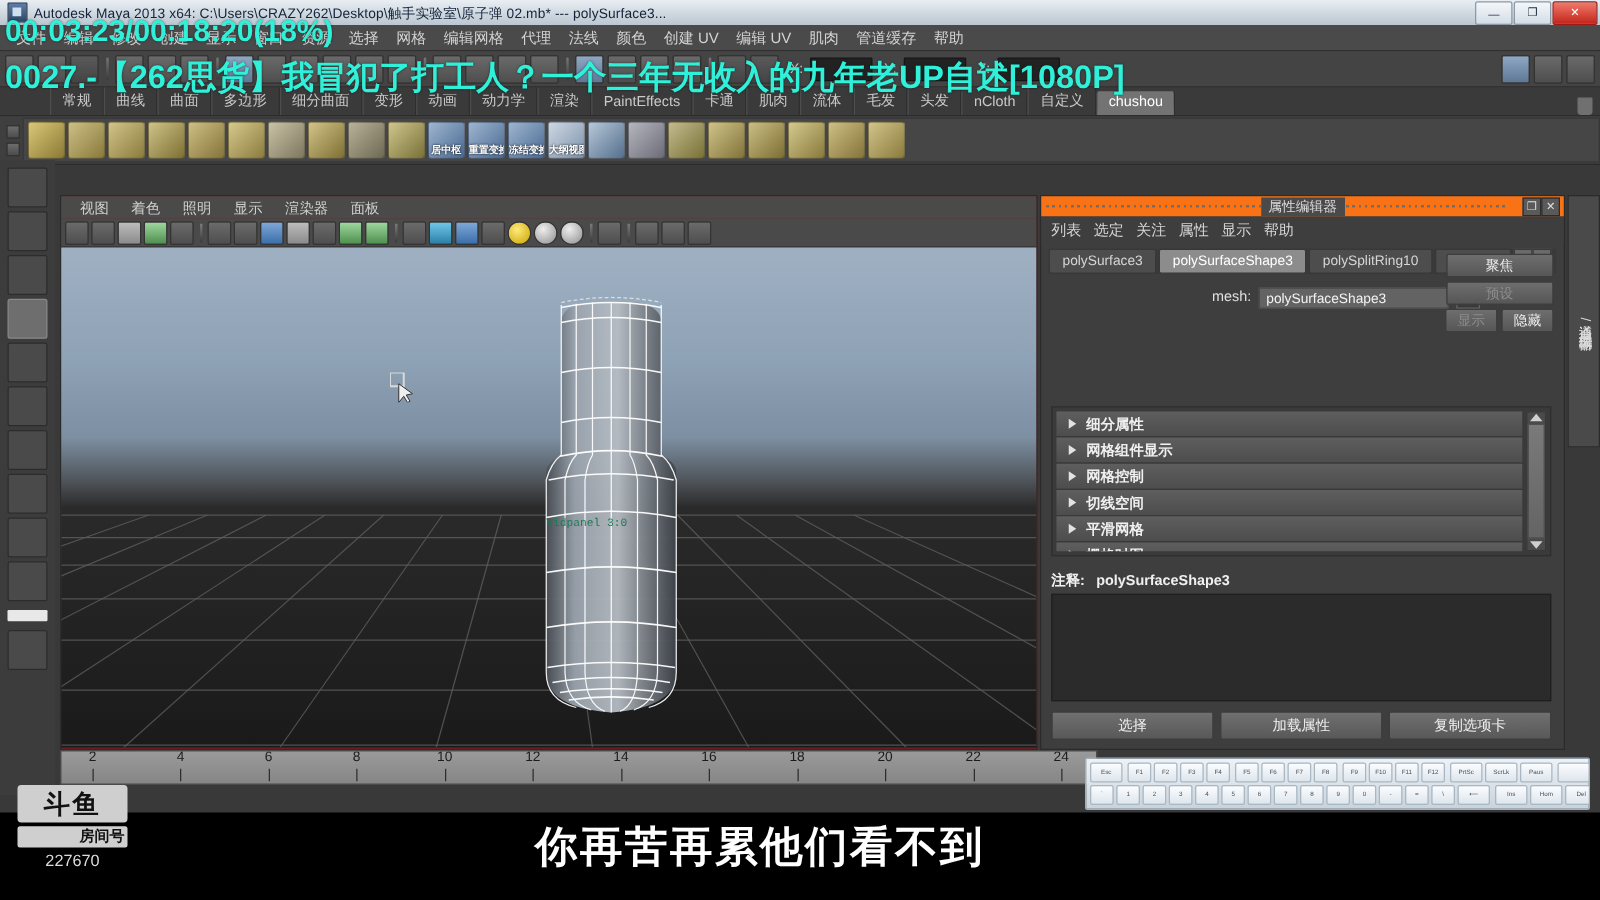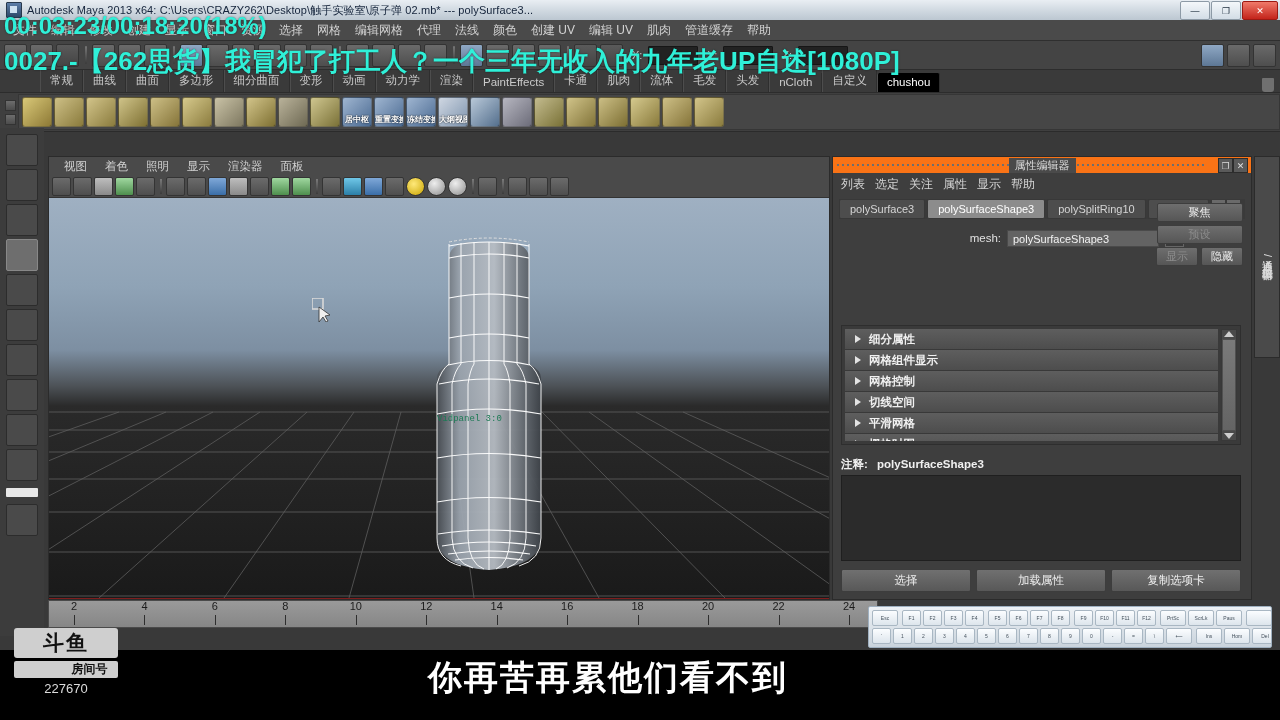--- a/index.html
+++ b/index.html
@@ -37,21 +37,21 @@
   .sl-sep:before{content:"";position:absolute;left:3px;top:0;width:2px;height:18px;
     background:linear-gradient(#777,#3b3b3b);border-radius:1px;}
   .sl-lab{font-size:11px;color:#cfcfcf;margin:0 3px 0 6px;}
   .sl-field{width:48px;height:17px;background:#222;border:1px solid #161616;border-radius:1px;}
   .sl-grow{flex:1;}
 
   .shelftabs{height:22px;background:#3a3a3a;display:flex;align-items:flex-end;padding-left:40px;
     border-bottom:1px solid #2c2c2c;}
   .shelftab{font-size:11.5px;color:#cacaca;padding:3px 9px 4px;border-left:1px solid #4d4d4d;
     border-right:1px solid #2e2e2e;white-space:nowrap;}
-  .shelftab.active{background:#000000;color:#fff;border-radius:2px 2px 0 0;}
+  .shelftab.active{background:#737373;color:#fff;border-radius:2px 2px 0 0;}
   .shelftrash{margin-left:auto;margin-right:6px;width:12px;height:14px;background:#7a7a7a;
     border-radius:1px 1px 3px 3px;opacity:.85;}
 
   .shelf{height:38px;background:#3f3f3f;border-bottom:1px solid #2b2b2b;display:flex;align-items:center;
     padding-left:2px;}
   .shelf-handle{width:16px;height:34px;display:flex;flex-direction:column;justify-content:center;gap:3px;
     align-items:center;}
   .shelf-handle i{width:9px;height:9px;background:linear-gradient(#6d6d6d,#4c4c4c);border:1px solid #333;display:block;}
   .shelf-row{flex:1;height:34px;background:#464646;border:1px solid #363636;display:flex;align-items:center;gap:2px;padding:0 3px;}
   .sicon{width:28px;height:28px;border-radius:2px;flex:0 0 auto;position:relative;}
@@ -142,21 +142,21 @@
   .vtabs{position:absolute;left:1254px;top:156px;width:24px;height:200px;background:#4a4a4a;
     border:1px solid #2b2b2b;display:flex;align-items:center;justify-content:center;}
   .vtabs span{writing-mode:vertical-rl;font-size:11px;color:#ddd;letter-spacing:1px;}
 
   
   .ovl{position:absolute;color:#2ff0d8;font-weight:bold;white-space:nowrap;
     text-shadow:0 0 2px rgba(0,0,0,.55);pointer-events:none;}
   #ovl-timer{left:4px;top:12px;font-size:24px;}
   #ovl-danmu{left:4px;top:44px;font-size:26px;}
 
-  .douyu{position:absolute;left:14px;top:628px;width:104px;}
+  .douyu{position:absolute;left:14px;top:628px;width:88px;}
   .dy-logo{height:30px;background:#cfcfcf;border-radius:3px;color:#111;font-size:21px;font-weight:bold;
     display:flex;align-items:center;justify-content:center;letter-spacing:2px;
     font-family:"DejaVu Sans","Liberation Sans",sans-serif;}
   .dy-room{margin-top:3px;height:17px;background:#cfcfcf;border-radius:2px;color:#111;font-size:12px;
     font-weight:bold;display:flex;align-items:center;justify-content:center;padding-left:47px;}
   .dy-num{margin-top:3px;text-align:center;color:#dcdcdc;font-size:13px;}
 
   .subtitle{position:absolute;left:0;top:655px;width:1216px;text-align:center;color:#fff;
     font-size:34px;font-weight:bold;letter-spacing:2px;}
 

